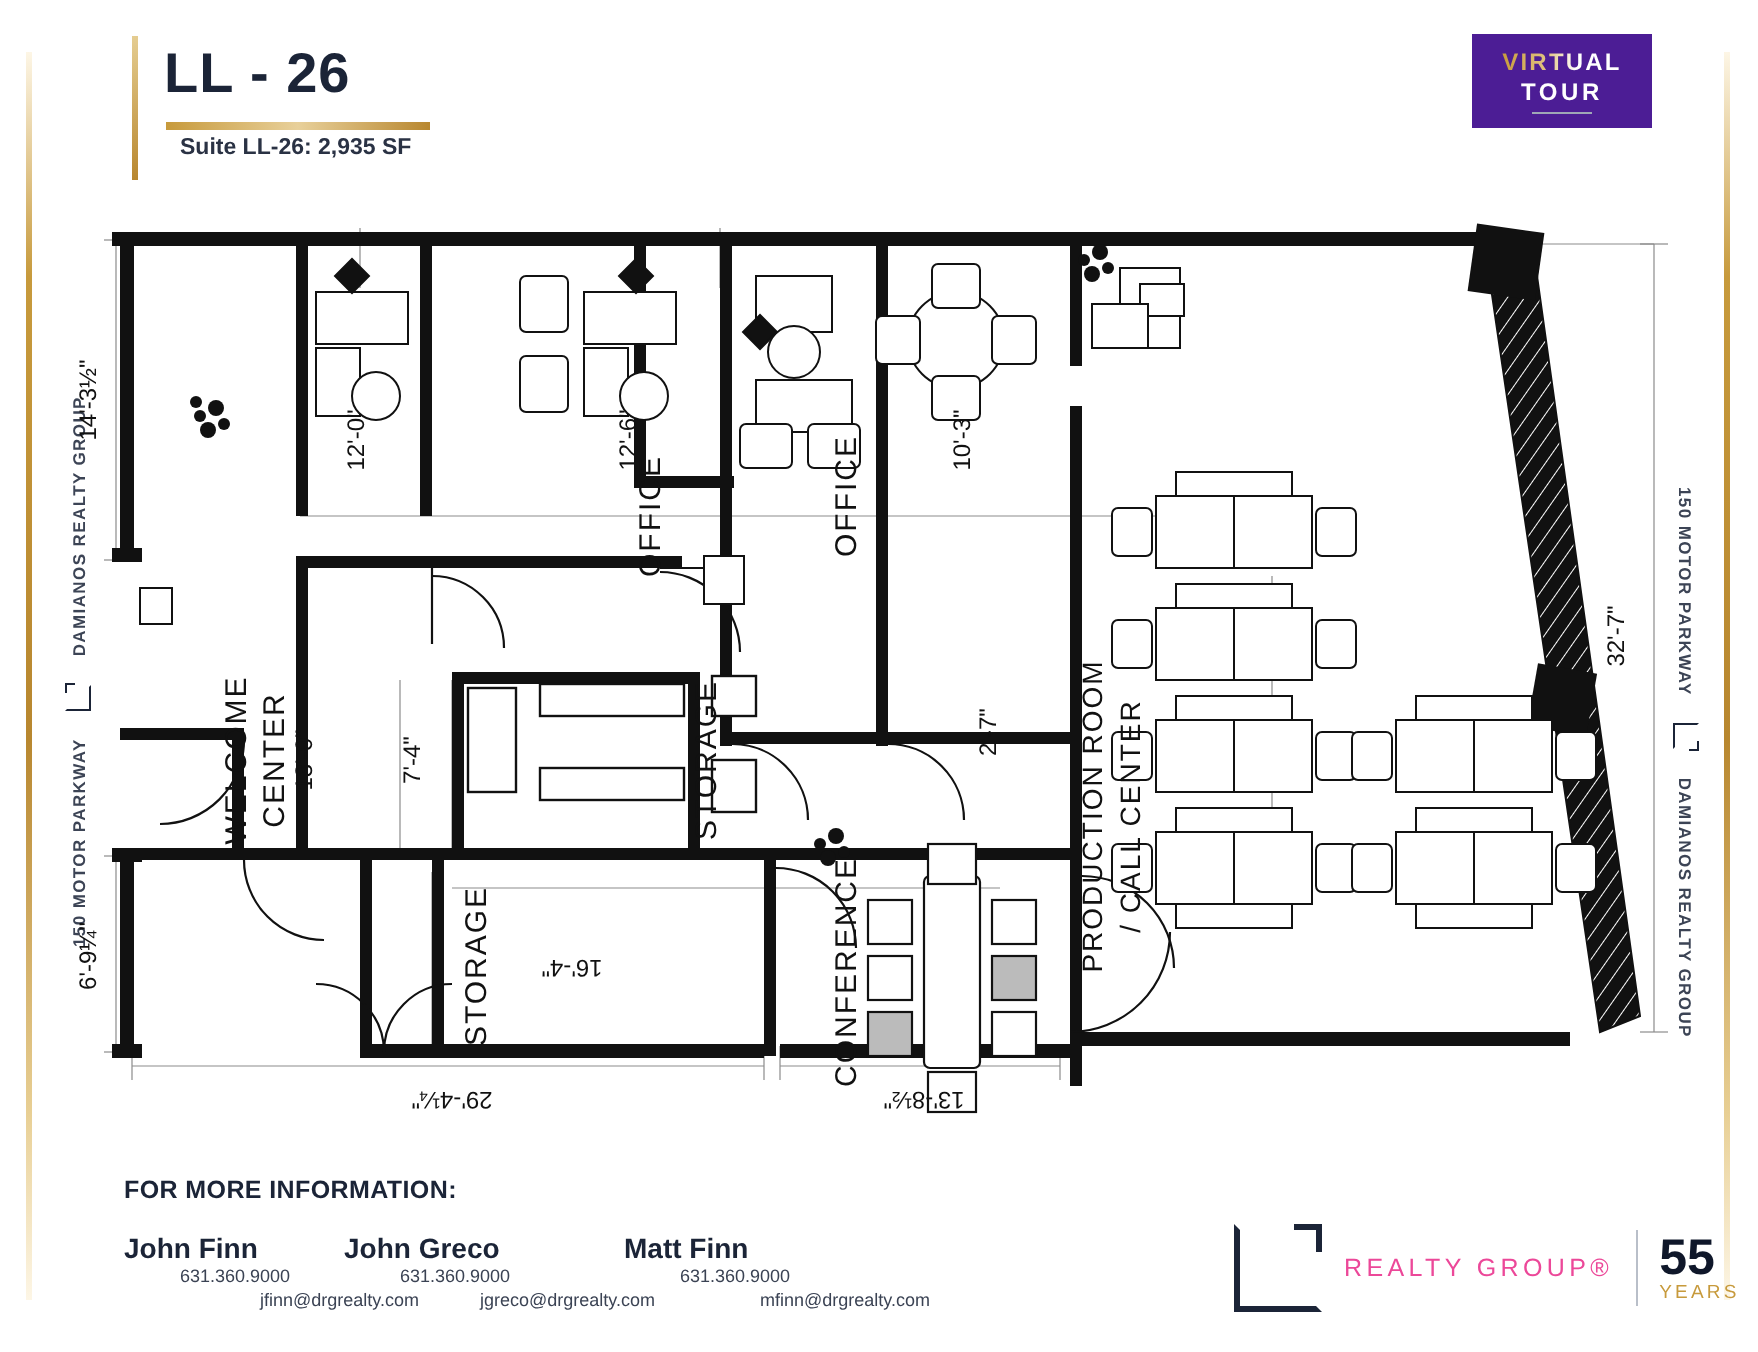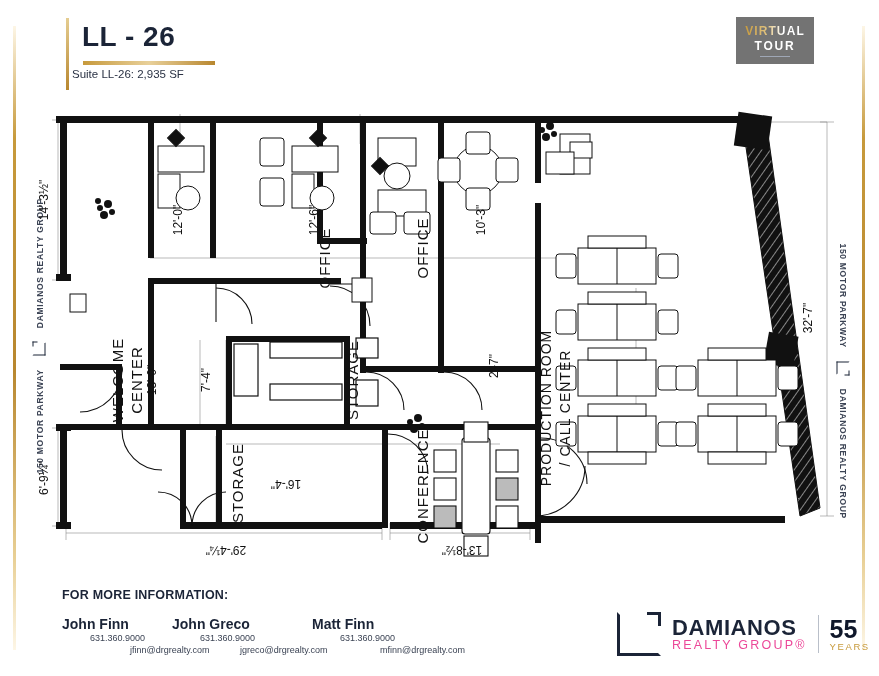--- a/index.html
+++ b/index.html
@@ -22,25 +22,25 @@
      border-right-color:transparent;position:relative;flex:0 0 auto;}
   .mini-logo::after{content:"";position:absolute;right:-1.4px;top:-1.4px;width:4px;height:4px;
      border-top:1.4px solid #1b2437;border-right:1.4px solid #1b2437;}
 
   
   #header-bar{position:absolute;left:66px;top:18px;width:3px;height:72px;
      background:linear-gradient(to bottom,#e5cd91,#b8872f);}
   #page-title{position:absolute;left:82px;top:21px;font-size:28px;font-weight:700;letter-spacing:.5px;}
   #title-underline{position:absolute;left:83px;top:61px;width:132px;height:4px;
      background:linear-gradient(to right,#c79a3c,#e8d09a,#b8872f);}
-  #suite-label{position:absolute;left:72px;top:68px;font-size:11.5px;font-weight:400;color:#2a3244;}
-
-  
-  #virtual-tour-badge{position:absolute;left:736px;top:17px;width:78px;height:47px;
-     background:#737373;display:flex;flex-direction:column;align-items:center;justify-content:center;
+  #suite-label{position:absolute;left:90px;top:68px;font-size:11.5px;font-weight:700;color:#2a3244;}
+
+  
+  #virtual-tour-badge{position:absolute;left:736px;top:17px;width:90px;height:47px;
+     background:#4c1d95;display:flex;flex-direction:column;align-items:center;justify-content:center;
      cursor:pointer;}
   #vt-line1{font-size:12px;font-weight:700;letter-spacing:1.1px;
      background:linear-gradient(to right,#c79a3c 0%,#e2c583 38%,#ffffff 62%,#ffffff 100%);
      -webkit-background-clip:text;background-clip:text;color:transparent;}
   #vt-line2{font-size:12px;font-weight:700;letter-spacing:1.8px;color:#ffffff;margin-top:1px;}
   #vt-rule{width:30px;height:1px;background:#9fa7b6;margin-top:3px;}
 
   
   #floorplan{position:absolute;left:30px;top:108px;width:812px;height:450px;}
   #floorplan svg{display:block;}
@@ -360,21 +360,20 @@
 </div>
 <div class="contact" id="contact-2">
   <div class="c-name">Matt Finn</div>
   <div class="c-phone">631.360.9000</div>
   <div class="c-email">mfinn@drgrealty.com</div>
 </div>
 
 <div id="footer-logo">
   <span id="fl-mark"></span>
   <span>
-    <div id="fl-name">DAMIANOS</div>
     <div id="fl-sub">REALTY GROUP®</div>
   </span>
   <span id="fl-divider"></span>
   <span>
     <div id="fl-years-num">55</div>
     <div id="fl-years-word">YEARS</div>
   </span>
 </div>
 
 </body></html>

